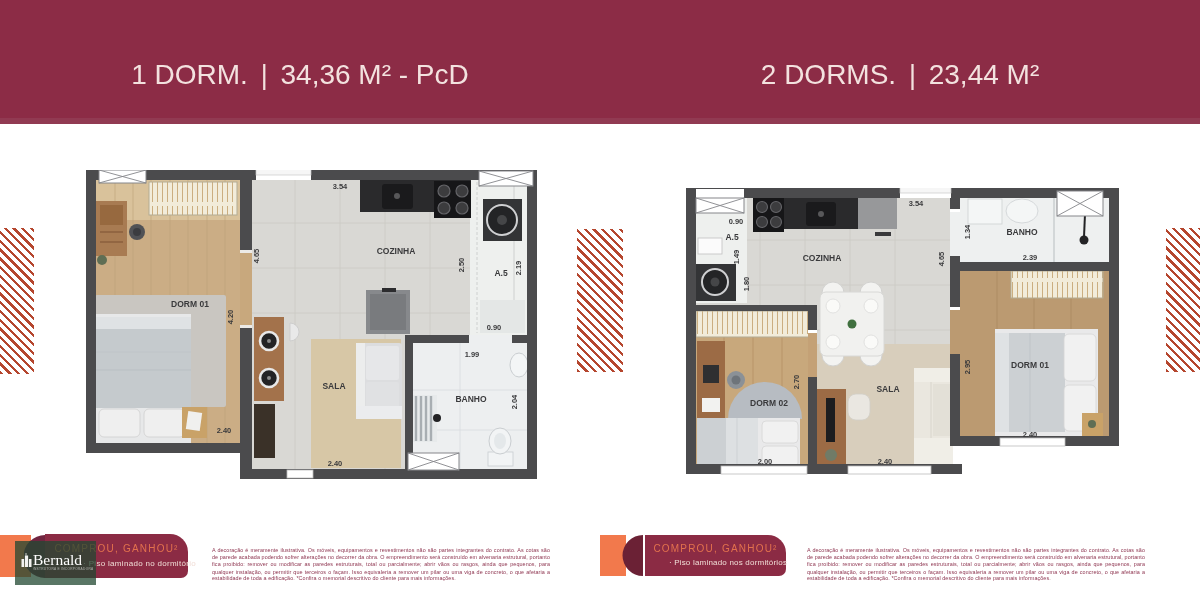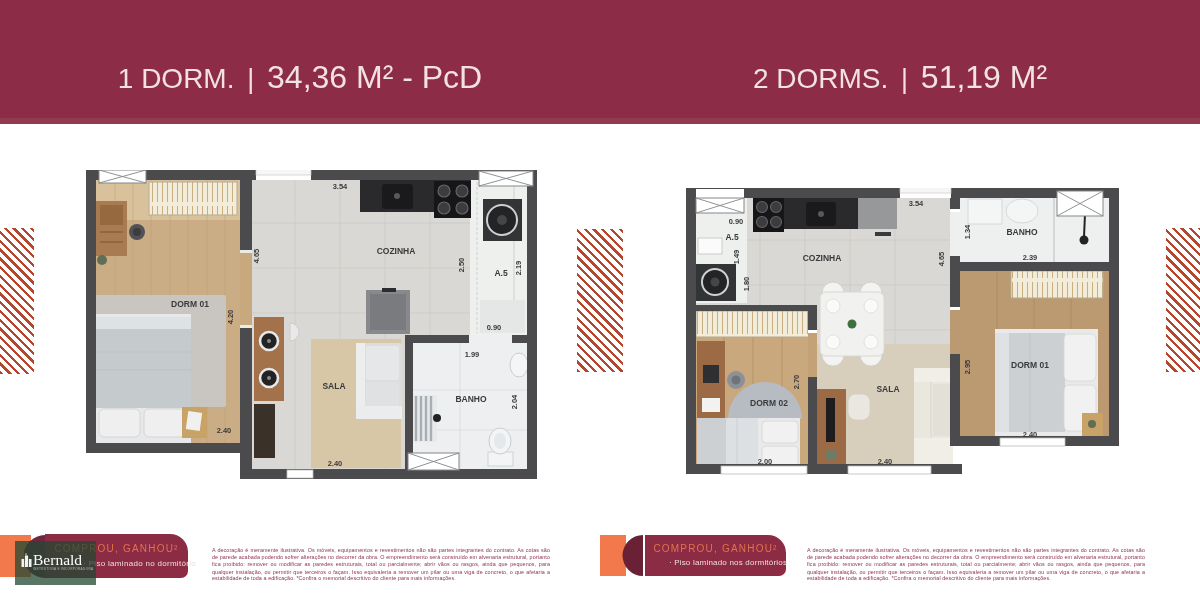--- a/index.html
+++ b/index.html
@@ -1,37 +1,37 @@
 <!DOCTYPE html>
 <html><head>
 <meta charset="utf-8">
 <style>
   html,body{margin:0;padding:0;}
   .page{position:relative;width:1200px;height:600px;background:#ffffff;overflow:hidden;
         font-family:"Liberation Sans", sans-serif;}
   .abs{position:absolute;}
   .title{position:absolute;top:59px;width:600px;text-align:center;color:#f3e2df;
          font-size:28px;letter-spacing:0px;white-space:nowrap;}
-  .title .sub{font-size:32px;letter-spacing:0px;}
+  .title .sub{font-size:28px;letter-spacing:0px;}
   .title .bar{font-size:27px;font-weight:400;padding:0 5px;color:#f3e2df;}
   .hatch{position:absolute;background:repeating-linear-gradient(45deg,#b5462e 0,#b5462e 2.3px,#ffffff 2.3px,#ffffff 6.2px);}
   .disc{position:absolute;width:650px;font-size:10.4px;line-height:13.5px;color:#8e3550;
         text-align:justify;letter-spacing:0.15px;transform:scale(0.52);transform-origin:0 0;}
 </style>
 </head>
 <body>
 <div class="page">
 
   <div class="abs" style="left:0;top:0;width:1200px;height:118px;background:#8c2c46;"></div>
 
   <div class="abs" style="left:0;top:118px;width:1200px;height:6px;background:#913a52;"></div>
 
   <div class="title" style="left:0;">1 DORM. <span class="bar">|</span> <span class="sub">34,36 M² - PcD</span></div>
 
-  <div class="title" style="left:600px;">2 DORMS. <span class="bar">|</span> <span class="sub">51,19 M²</span></div>
+  <div class="title" style="left:600px;">2 DORMS. <span class="bar">|</span> <span class="sub">23,44 M²</span></div>
 
   <div class="hatch" style="left:0;top:228px;width:34px;height:146px;"></div>
 
   <div class="hatch" style="left:577px;top:229px;width:46px;height:143px;"></div>
 
   <div class="hatch" style="left:1166px;top:228px;width:34px;height:144px;"></div>
 
   <svg class="abs" style="left:86px;top:170px;" width="451" height="309" viewBox="86 170 451 309">
     <defs>
       <pattern id="ward1" width="5" height="34" patternUnits="userSpaceOnUse">

